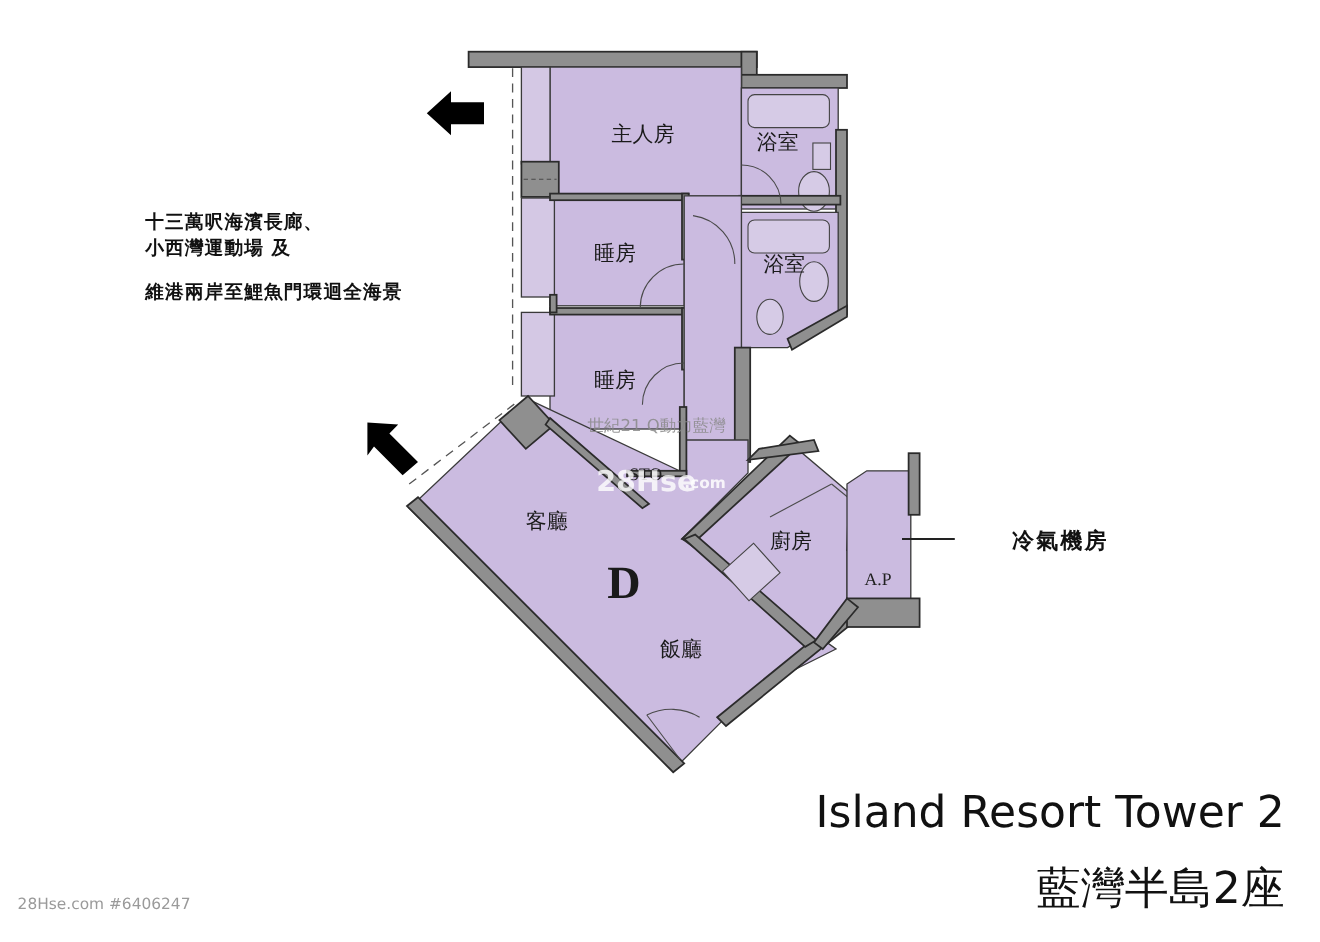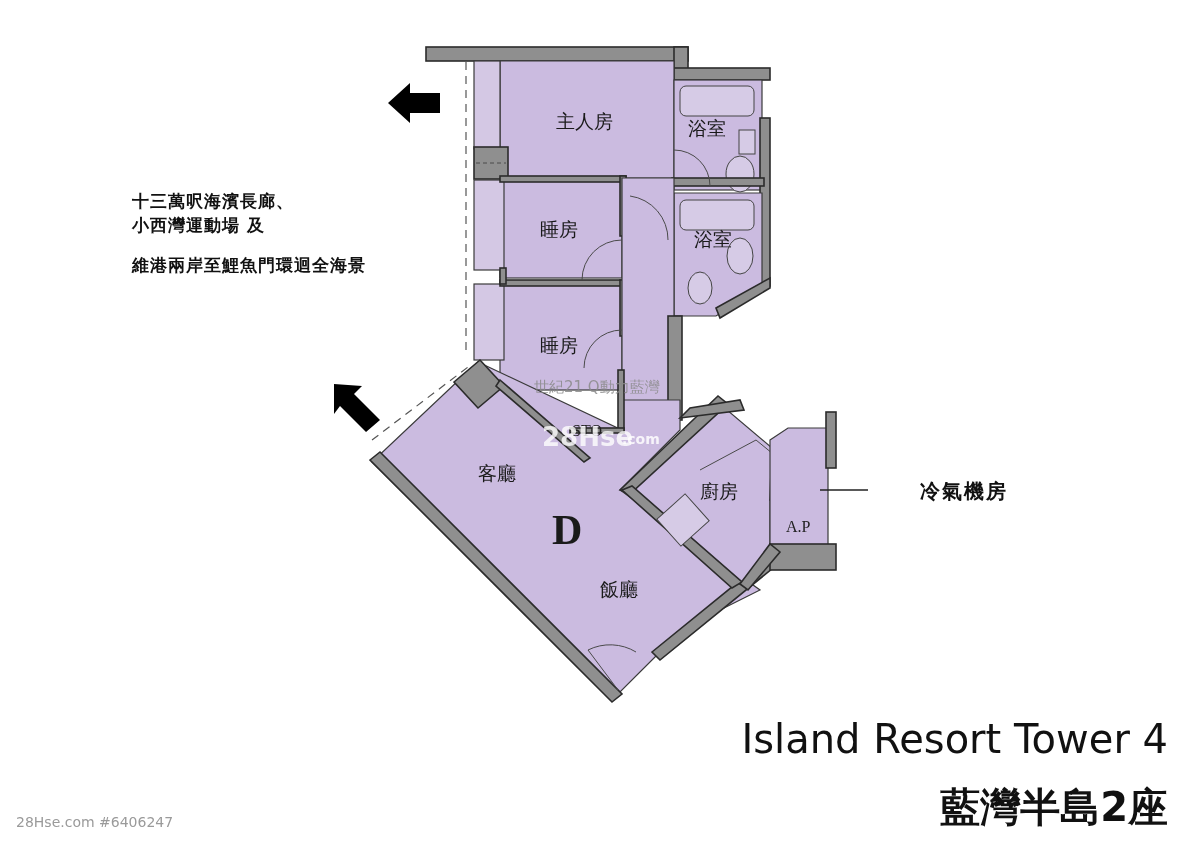--- a/index.html
+++ b/index.html
@@ -13,21 +13,21 @@
     .watermark-com { font-family: "DejaVu Sans", sans-serif; font-size: 14px; font-weight: bold; fill: #ffffff; opacity: .85; }
     .wall { fill: #8f8f8f; stroke: #2b2b2b; stroke-width: 1.6; }
     .room { fill: #cbbbe0; stroke: #3a3a3a; stroke-width: 1.2; }
     .thin { fill: none; stroke: #4a4a4a; stroke-width: 1; }
     .dash { fill: none; stroke: #555; stroke-width: 1.2; stroke-dasharray: 8 6; }
     .fixture { fill: #d6cbe6; stroke: #444; stroke-width: 1; }
 
     .note { position: absolute; left: 132px; font-size: 17px; color: #111; font-weight: bold; letter-spacing: 1px; white-space: nowrap; }
     .ap-callout { position: absolute; left: 920px; top: 478px; font-size: 20px; color: #111; font-weight: bold; letter-spacing: 2px; }
     .title-en { position: absolute; right: 32px; top: 716px; font-family: "DejaVu Sans", sans-serif; font-size: 40px; color: #111; letter-spacing: 0px; }
-    .title-cn { position: absolute; right: 32px; top: 780px; font-family: "DejaVu Sans", sans-serif; font-size: 40px; color: #111; font-weight: bold; }
+    .title-cn { position: absolute; right: 32px; top: 780px; font-family: "DejaVu Sans", sans-serif; font-size: 40px; color: #111; font-weight: normal; }
     .listing-id { position: absolute; left: 16px; top: 814px; font-size: 14px; color: #9a9a9a; }
   </style>
 </head>
 <body>
 
 <svg id="plan" viewBox="0 0 1200 856" xmlns="http://www.w3.org/2000/svg">
 
   <g>
 
     <rect class="wall" x="426" y="47" width="262" height="14"></rect>
@@ -133,16 +133,16 @@
   <text class="watermark-logo" x="542" y="446">28Hse</text>
   <text class="watermark-com" x="622" y="444">.com</text>
 </svg>
 
 <div class="note" style="top:190px">十三萬呎海濱長廊、</div>
 <div class="note" style="top:214px">小西灣運動場 及</div>
 <div class="note" style="top:254px">維港兩岸至鯉魚門環迴全海景</div>
 
 <div class="ap-callout">冷氣機房</div>
 
-<div class="title-en">Island Resort Tower 4</div>
+<div class="title-en">Island Resort Tower 2</div>
 <div class="title-cn">藍灣半島2座</div>
 
 <div class="listing-id">28Hse.com #6406247</div>
 
 </body></html>

